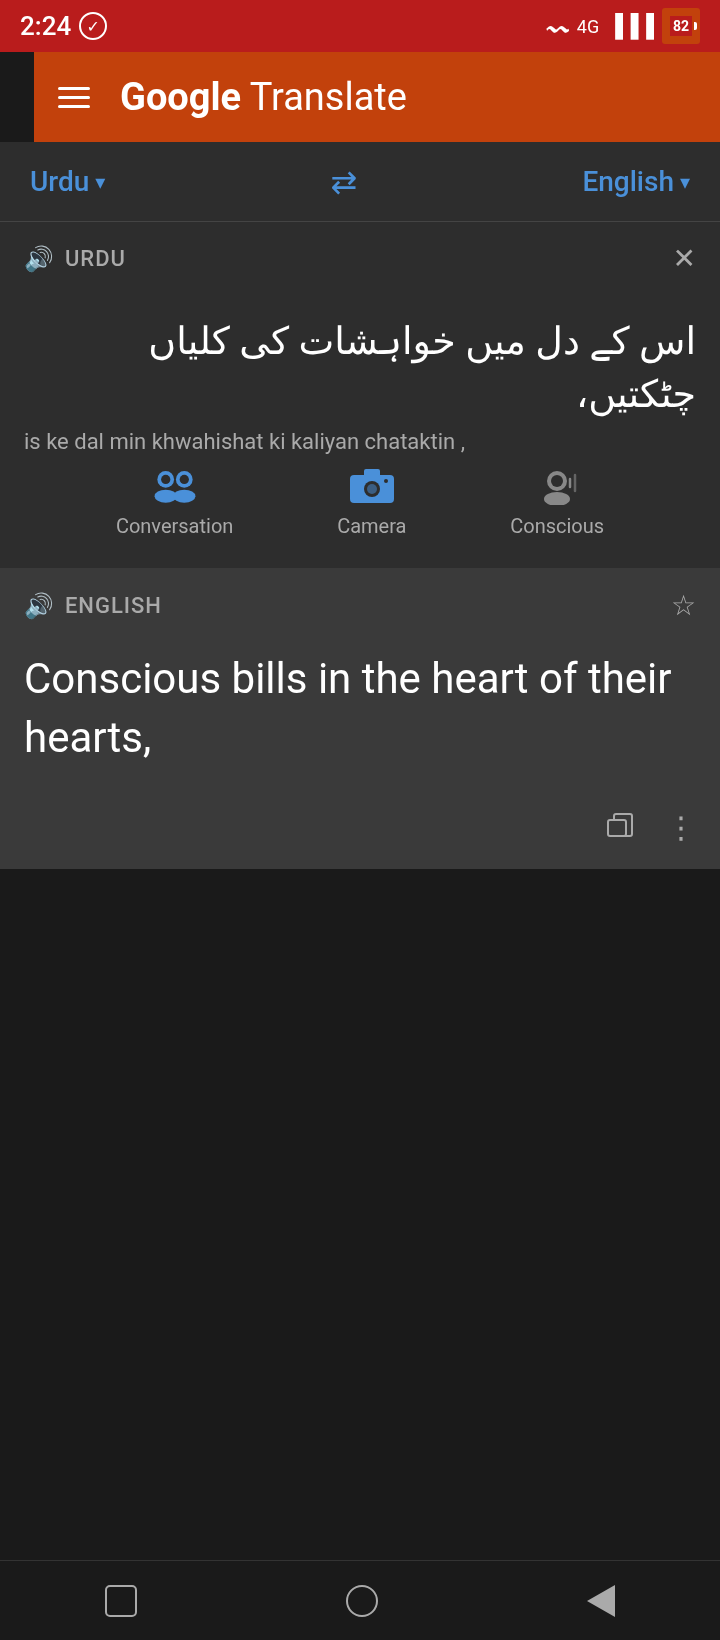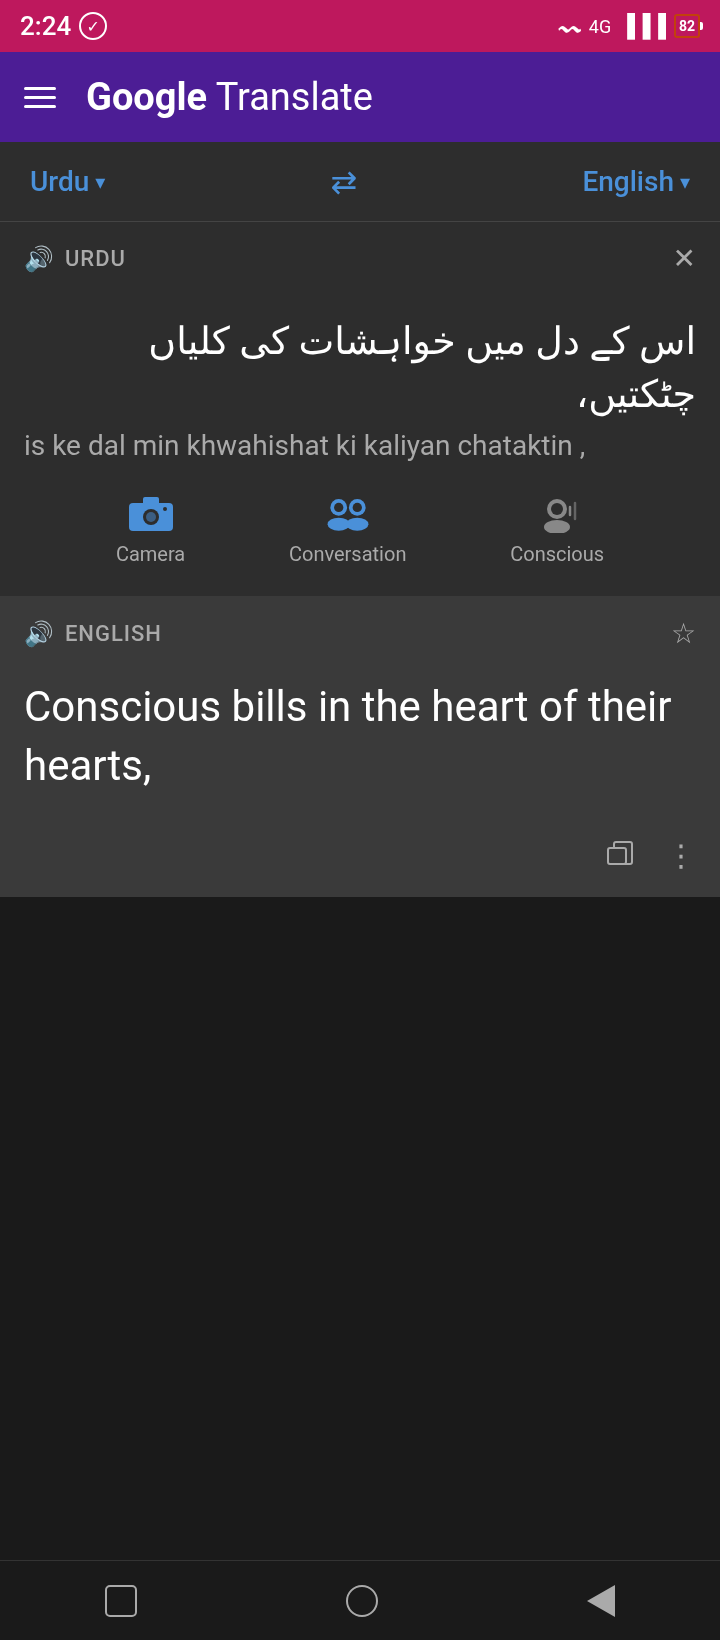--- a/index.html
+++ b/index.html
@@ -8,21 +8,21 @@
       width: 720px;
       min-height: 1640px;
       background: #1a1a1a;
       font-family: 'Roboto', Arial, sans-serif;
       color: #ffffff;
       overflow-x: hidden;
     }
 
     
     .status-bar {
-      background: #be185d;
+      background: #b91c1c;
       height: 52px;
       display: flex;
       align-items: center;
       justify-content: space-between;
       padding: 0 20px;
     }
     .status-time {
       font-size: 26px;
       font-weight: 500;
       color: #ffffff;
@@ -33,47 +33,48 @@
     .status-icons {
       display: flex;
       align-items: center;
       gap: 8px;
       font-size: 22px;
       color: #ffffff;
     }
     .battery-icon {
       display: flex;
       align-items: center;
-      border: 2px solid #c2410c;
+      border: 8px solid #c2410c;
       border-radius: 3px;
       padding: 2px 3px;
       font-size: 14px;
       font-weight: bold;
       position: relative;
     }
     .battery-icon::after {
       content: '';
       position: absolute;
       right: -5px;
       top: 50%;
       transform: translateY(-50%);
       width: 3px;
       height: 8px;
       background: #fff;
       border-radius: 0 2px 2px 0;
     }
 
     
     .app-bar {
-      background: #4c1d95;
+      background: #c2410c;
       height: 90px;
       display: flex;
       align-items: center;
       padding: 0 24px;
       gap: 30px;
+      margin-left: 34px;
     }
     .hamburger-icon {
       display: flex;
       flex-direction: column;
       gap: 6px;
       cursor: pointer;
     }
     .hamburger-icon span {
       display: block;
       width: 32px;
@@ -151,23 +152,22 @@
     .urdu-text {
       font-size: 38px;
       color: #ffffff;
       text-align: right;
       direction: rtl;
       line-height: 1.4;
       margin-bottom: 8px;
       margin-top: 40px;
     }
     .romanized-text {
-      font-size: 28px;
-      color: #aaaaaa;
-      margin-bottom: 20px;
+      font-size: 22px;
+      color: #aaaaaa;
     }
 
     
     .tools-row {
       display: flex;
       justify-content: space-around;
       padding: 10px 40px 10px;
     }
     .tool-item {
       display: flex;
@@ -340,49 +340,49 @@
     <div class="input-lang-label">
       <span class="speaker-icon">🔊</span>
       <span>URDU</span>
     </div>
     <span class="close-icon">✕</span>
   </div>
   <div class="urdu-text">اس کے دل میں خواہشات کی کلیاں چٹکتیں،</div>
   <div class="romanized-text">is ke dal min khwahishat ki kaliyan chataktin ,</div>
 
   <div class="tools-row">
-
-    <div class="tool-item">
-      <div class="tool-icon camera-svg">
-        <svg width="48" height="40" viewBox="0 0 48 40" fill="none">
-          <rect x="2" y="10" width="44" height="28" rx="4" fill="#4a90d9"></rect>
-          <circle cx="24" cy="24" r="8" fill="#2d2d2d"></circle>
-          <circle cx="24" cy="24" r="5" fill="#4a90d9" opacity="0.5"></circle>
-          <rect x="16" y="4" width="16" height="8" rx="2" fill="#4a90d9"></rect>
-          <circle cx="38" cy="16" r="2" fill="#2d2d2d"></circle>
-        </svg>
-      </div>
-      <span class="tool-label">Camera</span>
-    </div>
 
     <div class="tool-item">
       <div class="tool-icon conversation-svg">
         <svg width="56" height="40" viewBox="0 0 56 40" fill="none">
           <circle cx="18" cy="14" r="9" fill="#4a90d9"></circle>
           <circle cx="38" cy="14" r="9" fill="#4a90d9"></circle>
           <ellipse cx="18" cy="32" rx="12" ry="7" fill="#4a90d9"></ellipse>
           <ellipse cx="38" cy="32" rx="12" ry="7" fill="#4a90d9"></ellipse>
           <circle cx="18" cy="14" r="5" fill="#2d2d2d"></circle>
           <circle cx="38" cy="14" r="5" fill="#2d2d2d"></circle>
         </svg>
       </div>
       <span class="tool-label">Conversation</span>
     </div>
 
     <div class="tool-item">
+      <div class="tool-icon camera-svg">
+        <svg width="48" height="40" viewBox="0 0 48 40" fill="none">
+          <rect x="2" y="10" width="44" height="28" rx="4" fill="#4a90d9"></rect>
+          <circle cx="24" cy="24" r="8" fill="#2d2d2d"></circle>
+          <circle cx="24" cy="24" r="5" fill="#4a90d9" opacity="0.5"></circle>
+          <rect x="16" y="4" width="16" height="8" rx="2" fill="#4a90d9"></rect>
+          <circle cx="38" cy="16" r="2" fill="#2d2d2d"></circle>
+        </svg>
+      </div>
+      <span class="tool-label">Camera</span>
+    </div>
+
+    <div class="tool-item">
       <div class="tool-icon transcribe-svg">
         <svg width="50" height="40" viewBox="0 0 50 40" fill="none">
           <circle cx="25" cy="16" r="10" fill="#888888"></circle>
           <ellipse cx="25" cy="34" rx="13" ry="7" fill="#888888"></ellipse>
           <circle cx="25" cy="16" r="6" fill="#2d2d2d"></circle>
 
           <line x1="38" y1="14" x2="38" y2="22" stroke="#888888" stroke-width="2.5" stroke-linecap="round"></line>
           <line x1="43" y1="10" x2="43" y2="26" stroke="#888888" stroke-width="2.5" stroke-linecap="round" opacity="0.6"></line>
         </svg>
       </div>

